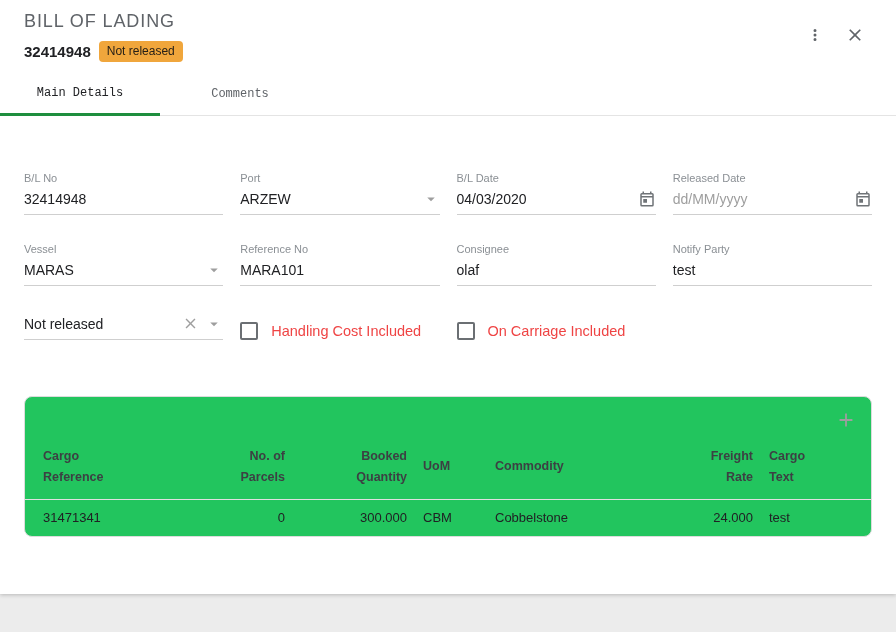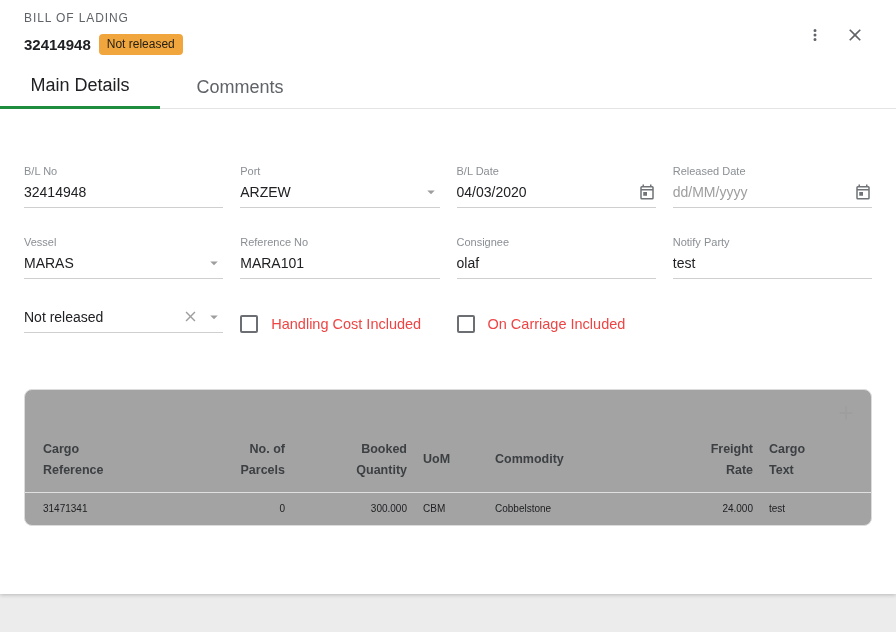--- a/index.html
+++ b/index.html
@@ -17,21 +17,21 @@
     box-shadow: 0 1px 4px rgba(0,0,0,.22);
     position: relative;
   }
 
   
   .dlg-header {
     display: flex; justify-content: space-between; align-items: flex-start;
     padding: 11px 26px 10px 24px;
   }
   .dlg-title {
-    font-size: 12px; letter-spacing: .9px; color: #5f6368;
+    font-size: 18px; letter-spacing: .9px; color: #5f6368;
     margin-bottom: 9px;
   }
   .id-row { display: flex; align-items: center; }
   .bl-id { font-size: 15px; font-weight: bold; color: #202124; }
   .badge {
     margin-left: 8px;
     background: #F0A63C; color: #272017;
     font-size: 12px; padding: 3px 8px 4px; border-radius: 4px;
   }
   .header-actions { display: flex; align-items: center; gap: 10px; margin-top: 10px; }
@@ -43,21 +43,21 @@
 
   
   .tabbar {
     display: flex;
     border-bottom: 1px solid #e4e4e4;
     height: 44px;
   }
   .tab {
     width: 160px; height: 44px;
     display: flex; align-items: center; justify-content: center;
-    font-size: 18px; color: #5f6368; cursor: pointer;
+    font-size: 12px; color: #5f6368; cursor: pointer; font-family: Liberation Mono, monospace;
   }
   .tab.active {
     color: #202124;
     border-bottom: 3px solid #1E8E3E;
     font-weight: normal;
   }
 
   
   .content { flex: 1; padding: 56px 0 20px; }
   .form-grid {
@@ -85,37 +85,37 @@
   }
   .cbox {
     width: 18px; height: 18px; flex: none;
     border: 2px solid #6b6f73; border-radius: 2px; background: #fff;
   }
 
   
   .card {
     margin: 56px 24px 0;
     border: 1px solid #dcdcdc; border-radius: 8px;
-    overflow: hidden; background: #a3a3a3;
+    overflow: hidden; background: #22c55e;
   }
   .card-actions {
     display: flex; justify-content: flex-end;
     padding: 12px 14px 0;
   }
   .add-btn { background: none; border: none; cursor: pointer; display: flex; }
 
   table { width: 100%; border-collapse: collapse; }
   th {
     font-size: 12.5px; font-weight: bold; color: #3c4043;
     text-align: left; vertical-align: middle;
     white-space: pre-line; line-height: 1.65;
     padding: 12px 8px 12px;
   }
   td {
-    font-size: 10px; color: #202124;
+    font-size: 13px; color: #202124;
     padding: 10px 8px 11px;
     text-align: left;
   }
   tbody tr { border-top: 1px solid #e0e0e0; }
   th:first-child, td:first-child { padding-left: 18px; }
   th:last-child, td:last-child { padding-right: 16px; }
   .ar { text-align: right; }
   col.c1 { width: 172px; } col.c2 { width: 96px; } col.c3 { width: 122px; }
   col.c4 { width: 72px; } col.c5 { width: 158px; } col.c6 { width: 116px; }
 

